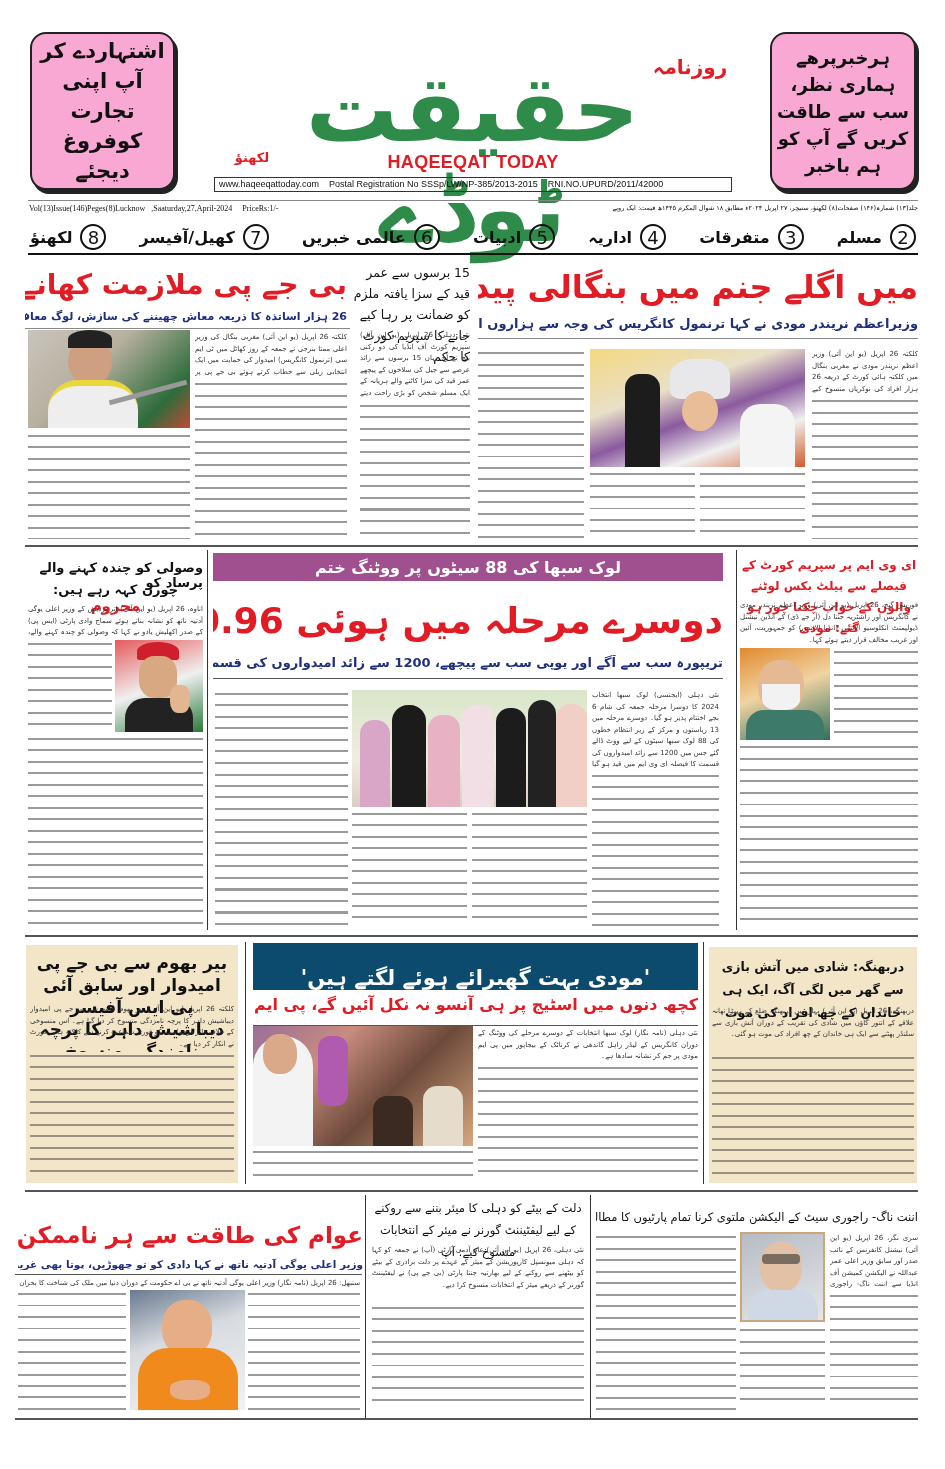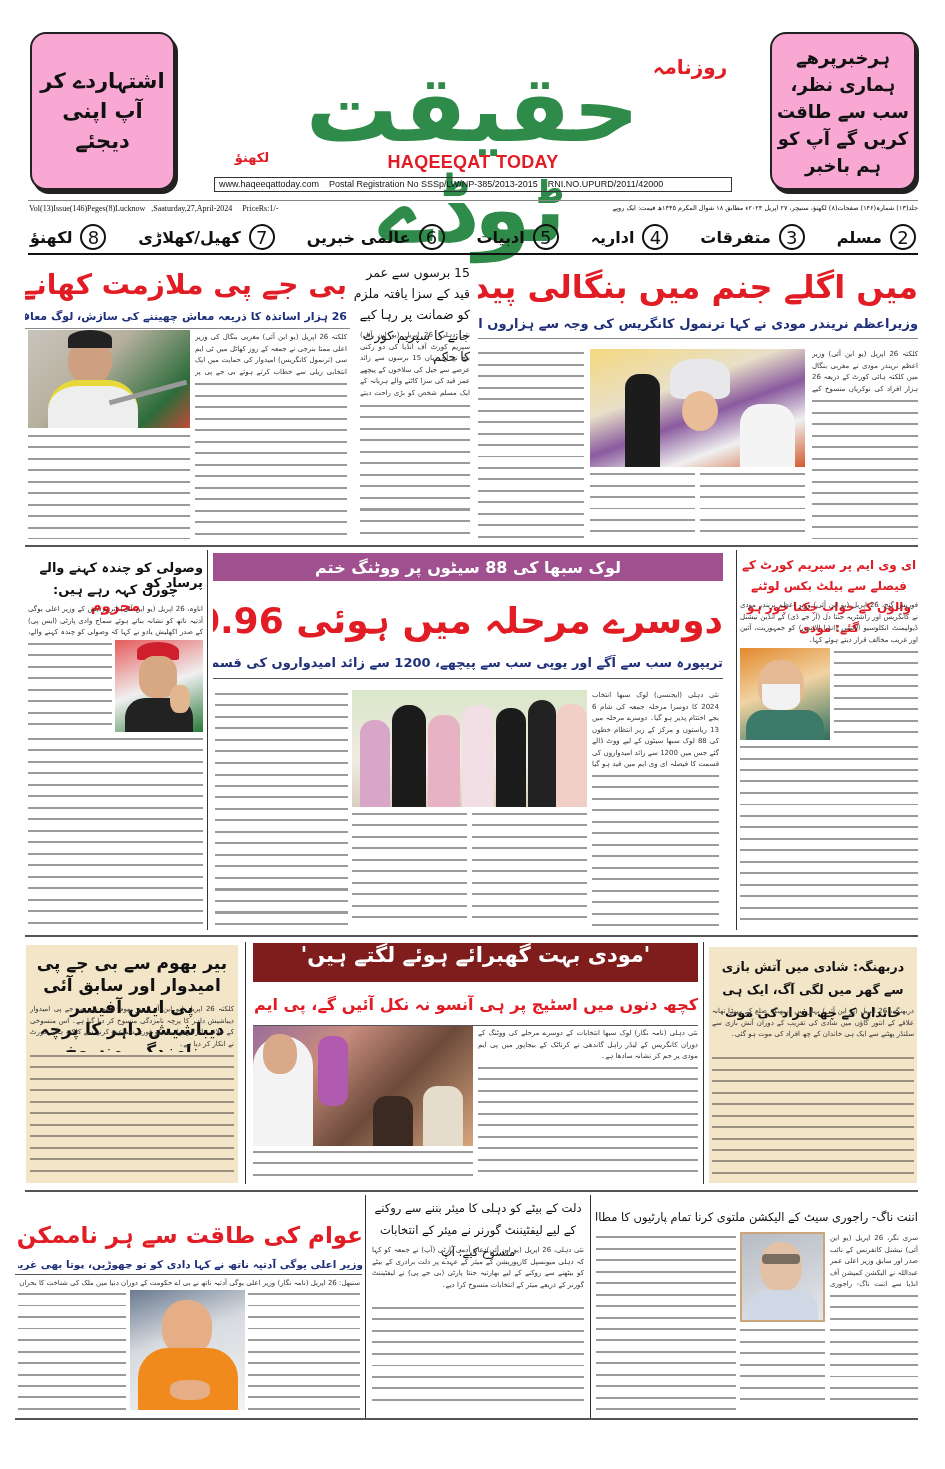--- a/index.html
+++ b/index.html
@@ -19,20 +19,21 @@
 .hl{font-weight:bold;direction:rtl;text-align:center;white-space:nowrap;overflow:hidden}
 .beige{background:#f3e6c8}
 .lines{background:repeating-linear-gradient(to bottom,#fff 0 3px,#9a9a9a 3px 5px,#fff 5px 11.5px)}
 </style>
 </head>
 <body>
 
 <div class="abs box" style="left:30px;top:32px;width:145px;height:158px">
   <span>اشتہاردے کر</span>
   <span>آپ اپنی</span>
+  <span>تجارت کوفروغ</span>
   <span>دیجئے</span>
 </div>
 
 <div class="abs box" style="left:770px;top:32px;width:146px;height:158px">
   <span style="font-size:18px;line-height:27px">ہرخبرپرھے</span>
   <span style="font-size:18px;line-height:27px">ہماری نظر،</span>
   <span style="font-size:18px;line-height:27px">سب سے طاقت</span>
   <span style="font-size:18px;line-height:27px">کریں گے آپ کو</span>
   <span style="font-size:18px;line-height:27px">ہم باخبر</span>
 </div>
@@ -63,21 +64,21 @@
   <div class="it">
       <span class="navnum">5</span>
       <span>ادبیات</span>
     </div>
   <div class="it">
       <span class="navnum">6</span>
       <span>عالمی خبریں</span>
     </div>
   <div class="it">
       <span class="navnum">7</span>
-      <span>کھیل/کھلاڑی</span>
+      <span>کھیل/آفیسر</span>
     </div>
   <div class="it">
       <span class="navnum">8</span>
       <span>لکھنؤ</span>
     </div>
 </div>
 <div class="abs" style="left:28px;top:253px;width:890px;height:2px;background:#111"></div>
 
 <div class="abs hl red" style="left:478px;top:262px;width:440px;font-size:32px;line-height:50px">میں اگلے جنم میں بنگالی پیدا ہونا چاہتا ہوں</div>
 <div class="abs hl" style="left:478px;top:316px;width:440px;font-size:13px;color:#1f2f7a">وزیراعظم نریندر مودی نے کہا ترنمول کانگریس کی وجہ سے ہزاروں افراد نوکریوں سے محروم ہو گئے</div>
@@ -162,21 +163,21 @@
 <div class="abs lines" style="left:740px;top:743px;width:178px;height:185px"></div>
 
 <div class="abs" style="left:25px;top:935px;width:893px;height:2px;background:#555"></div>
 
 <div class="abs beige" style="left:26px;top:945px;width:212px;height:238px"></div>
 <div class="abs rtl" style="left:30px;top:952px;width:204px;font-size:17px;font-weight:bold;line-height:22px;text-align:center">بیر بھوم سے بی جے پی امیدوار اور سابق آئی پی ایس آفیسر دیباشیش داہر کا پرچہ نامزدگی منسوخ</div>
 <div class="abs bodytext" style="left:30px;top:1004px;width:204px;height:46px">کلکتہ 26 اپریل (یو این آئی) بیر بھوم حلقہ سے بی جے پی امیدوار دیباشیش داہر کا پرچہ نامزدگی منسوخ کر دیا گیا ہے۔ اس منسوخی کے خلاف دائر درخواست کو فوری سماعت کرنے سے کلکتہ ہائی کورٹ نے انکار کر دیا ہے۔</div>
 <div class="abs lines" style="left:30px;top:1052px;width:204px;height:128px;background:repeating-linear-gradient(to bottom,#f3e6c8 0 3px,#9a9182 3px 5px,#f3e6c8 5px 11.5px)"></div>
 <div class="abs" style="left:245px;top:942px;width:1px;height:242px;background:#333"></div>
 
-<div class="abs" style="left:253px;top:943px;width:445px;height:39px;background:#7f1d1d;display:flex;align-items:flex-start;justify-content:center">
+<div class="abs" style="left:253px;top:943px;width:445px;height:47px;background:#0c4a6e;display:flex;align-items:flex-end;justify-content:center">
   <span style="color:#fff;font-weight:bold;font-size:21px;direction:rtl">'مودی بہت گھبرائے ہوئے لگتے ہیں'</span>
 </div>
 <div class="abs hl red" style="left:253px;top:985px;width:445px;font-size:16px;line-height:40px">کچھ دنوں میں اسٹیج پر ہی آنسو نہ نکل آئیں گے، پی ایم مودی پر راہل گاندھی کا حملہ</div>
 <div class="abs" style="left:253px;top:1025px;width:445px;height:1px;background:#555"></div>
 <div class="abs photo" style="left:253px;top:1026px;width:220px;height:120px;background:linear-gradient(135deg,#9a6e9a 0%,#c88c7e 30%,#6c4a3a 60%,#d7a67e 100%)">
   <div style="position:absolute;left:0;top:10px;width:60px;height:110px;background:#f3f3f3;border-radius:30px 30px 0 0"></div>
   <div style="position:absolute;left:10px;top:8px;width:34px;height:40px;border-radius:45%;background:#d9a98a"></div>
   <div style="position:absolute;left:65px;top:10px;width:30px;height:70px;background:#b05ab0;border-radius:12px"></div>
   <div style="position:absolute;left:120px;top:70px;width:40px;height:50px;background:#3b2a22;border-radius:14px 14px 0 0"></div>
   <div style="position:absolute;left:170px;top:60px;width:40px;height:60px;background:#e6dccb;border-radius:14px 14px 0 0"></div>

